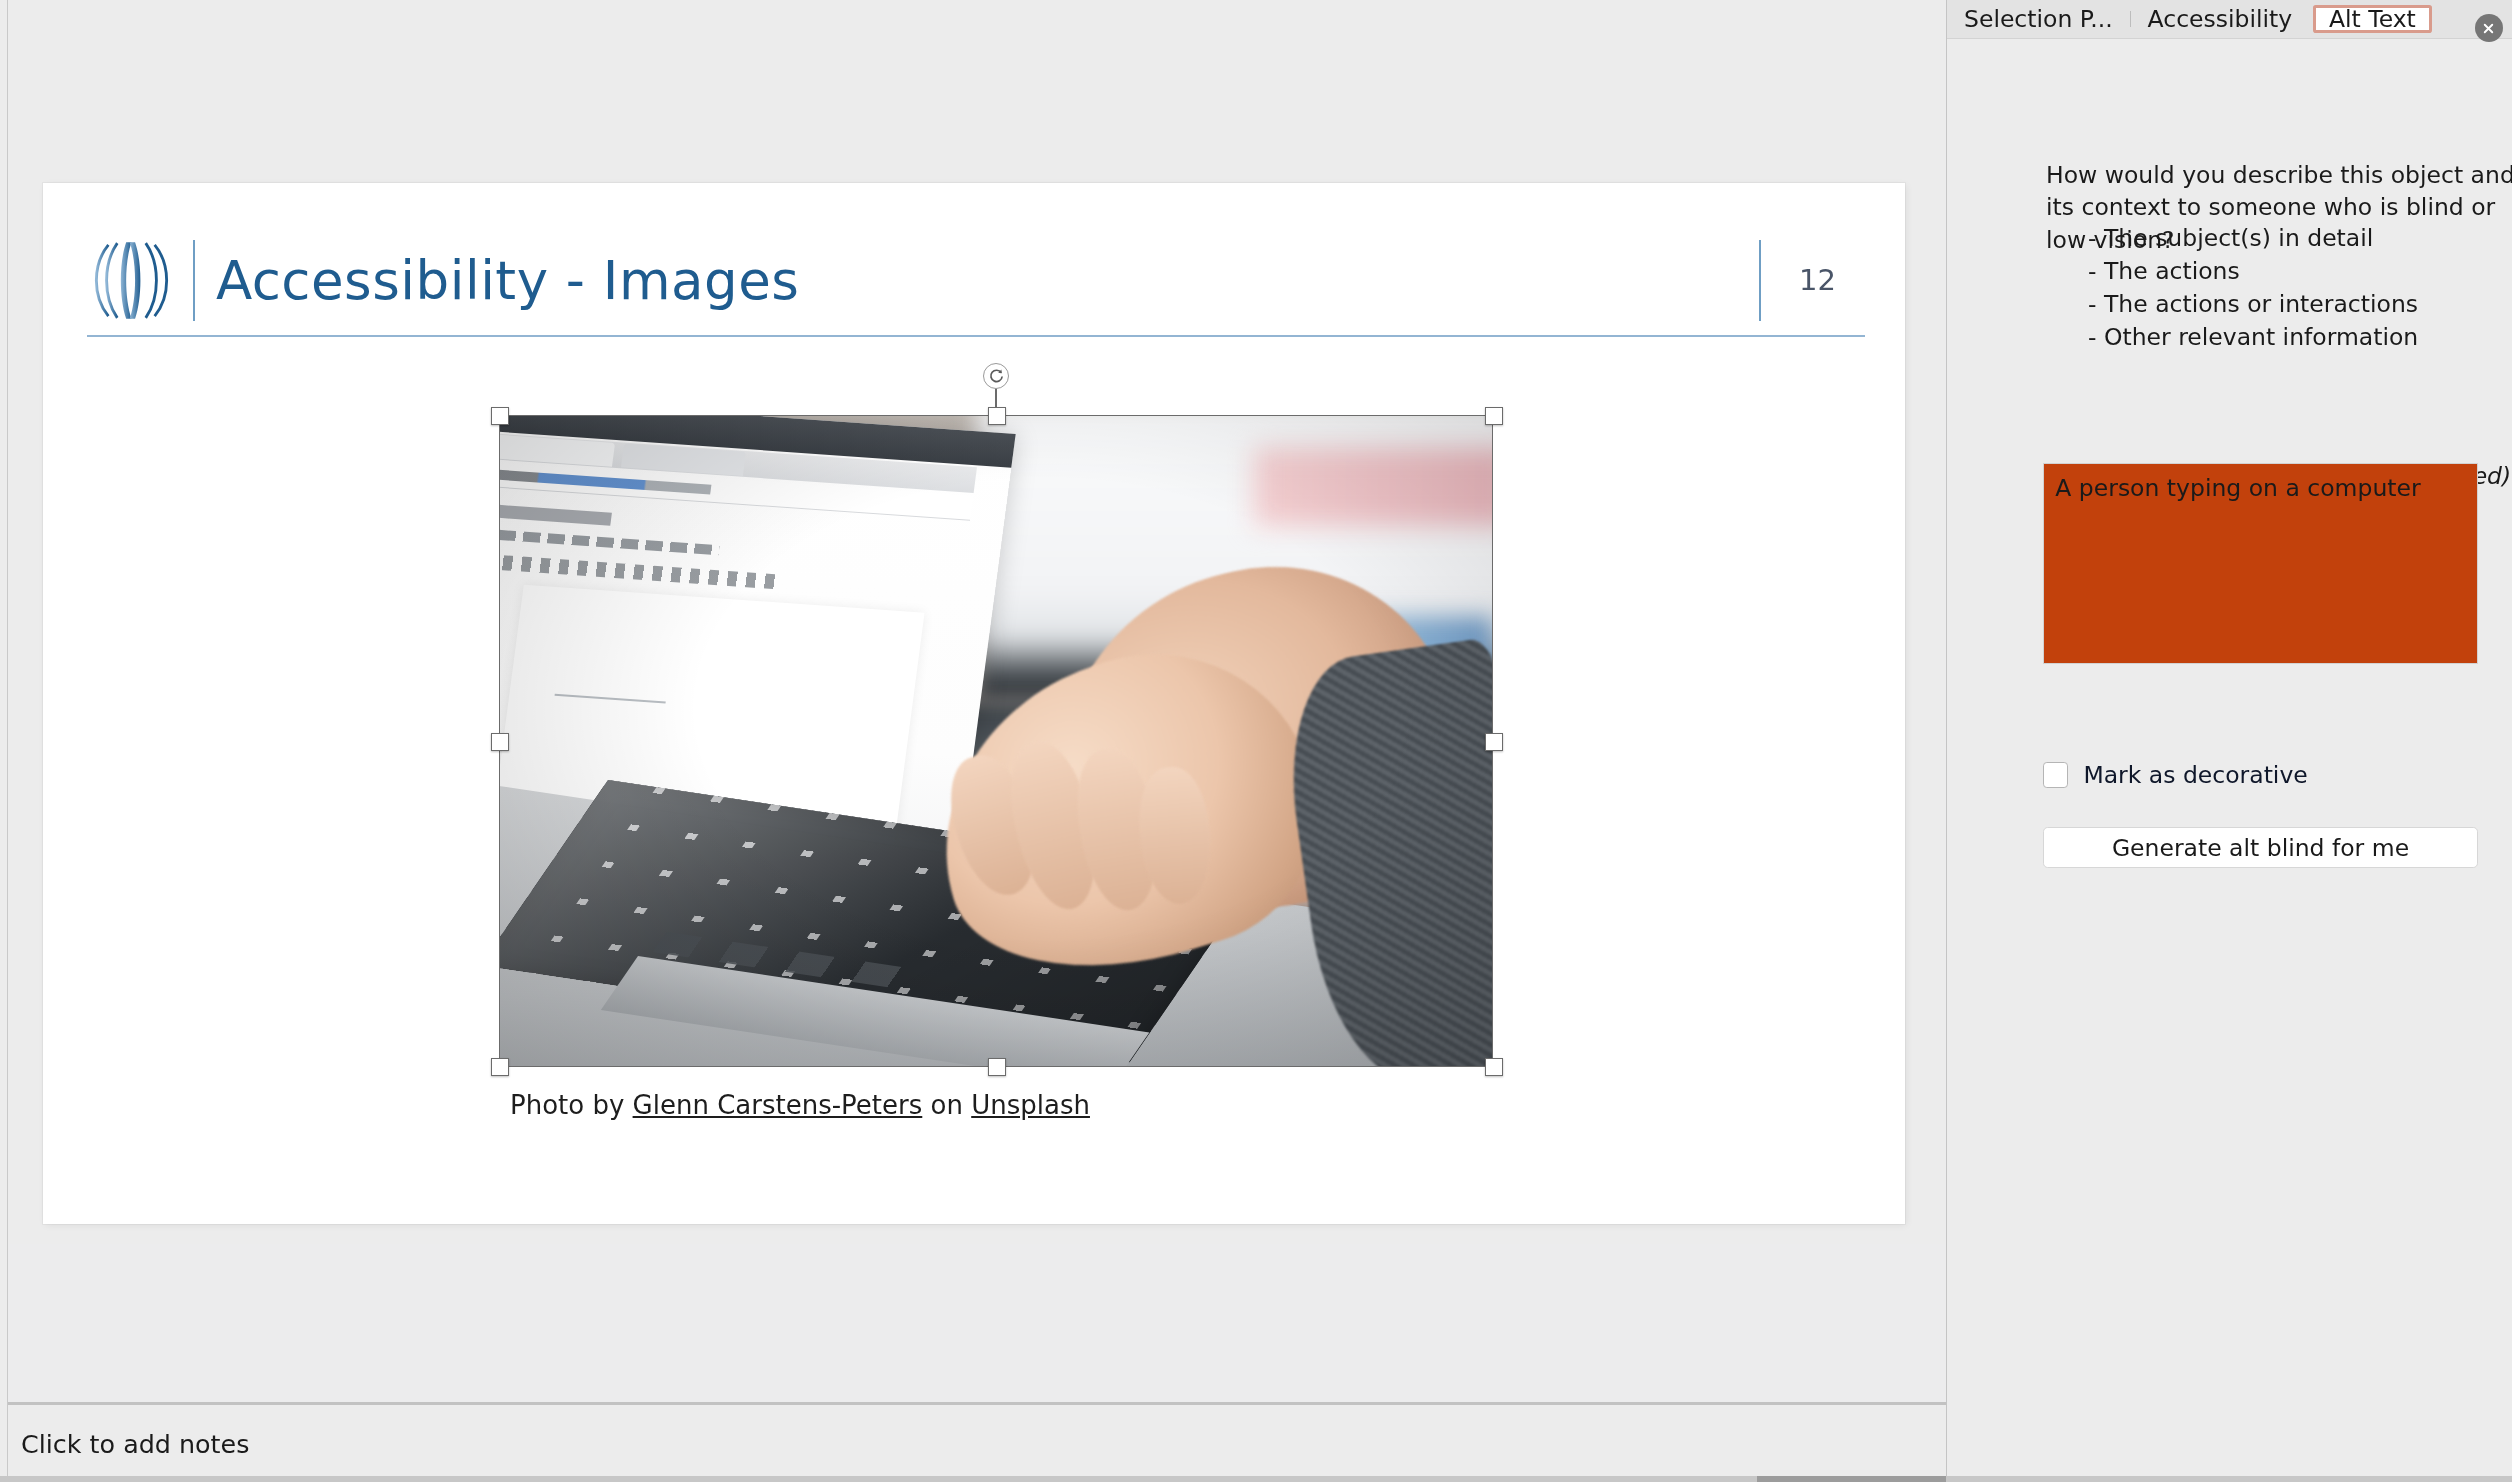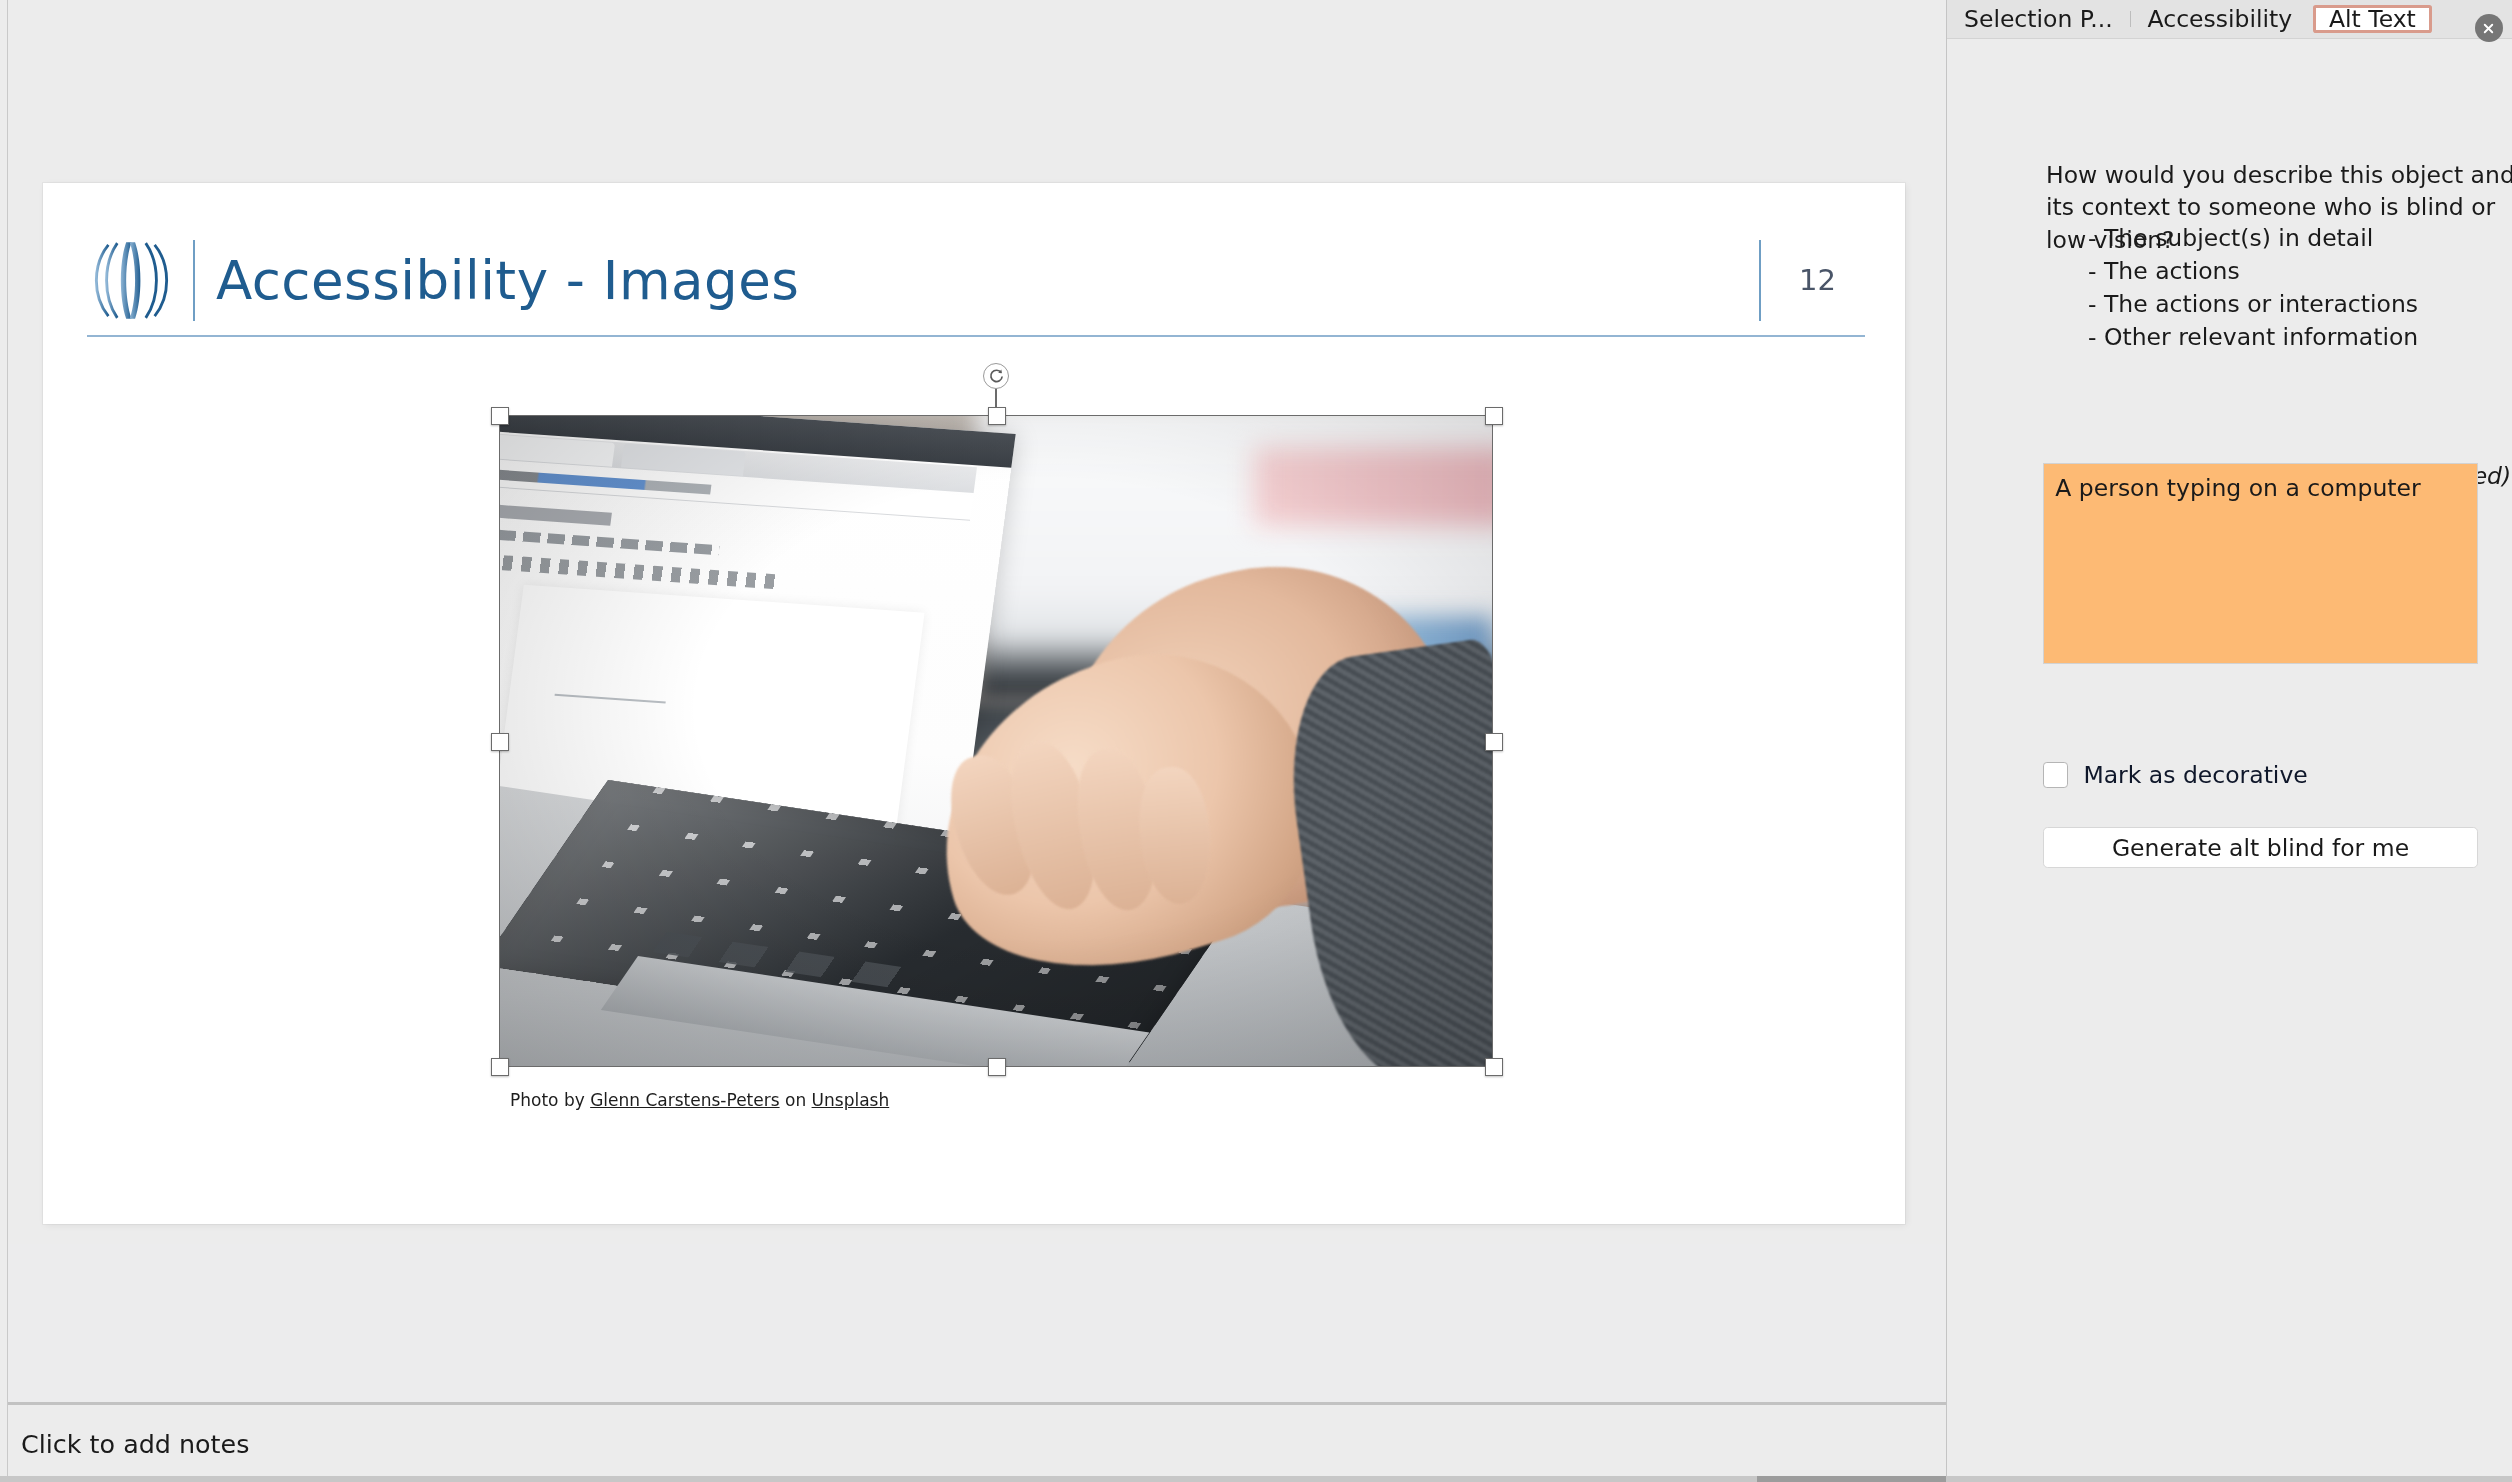--- a/index.html
+++ b/index.html
@@ -300,21 +300,21 @@
   .rot-handle {
     position: absolute; width: 26px; height: 26px;
     border-radius: 50%; background: #ffffff;
     border: 1.9px solid #9a9a9a;
     display: flex; align-items: center; justify-content: center;
   }
 
   .caption {
     position: absolute; left: 510px; top: 1090px;
     font-family: "DejaVu Sans", sans-serif;
-    font-size: 17px; color: #1d1d1d;
+    font-size: 26px; color: #1d1d1d;
     white-space: nowrap;
   }
   .caption a { color: #1d1d1d; text-decoration: underline; }
 
   
   .notes-sep {
     position: absolute; left: 7.5px; top: 1402px;
     width: 1938px; height: 2.8px; background: #c2c2c2;
   }
   .notes-pane {
@@ -388,21 +388,21 @@
     font-size: 23.5px; line-height: 1.40; color: #1a1a1a;
   }
   .rec-note {
     position: absolute; left: 99px; top: 407px;
     font-family: "DejaVu Sans", sans-serif;
     font-size: 23.5px; font-style: italic; color: #1a1a1a;
   }
   .alt-box {
     position: absolute; left: 96px; top: 408px;
     width: 435px; height: 201px;
-    background: #fdba74; border: 0.9px solid #d2d2d2;
+    background: #c2410c; border: 0.9px solid #d2d2d2;
     padding: 13px 11.3px;
   }
   .alt-line {
     font-family: "DejaVu Sans", sans-serif;
     font-size: 23.5px; color: #1a1a1a; line-height: 1.0;
   }
   .alt-line + .alt-line { margin-top: 30px; }
 
   .decor-row {
     position: absolute; left: 96px; top: 706px;

